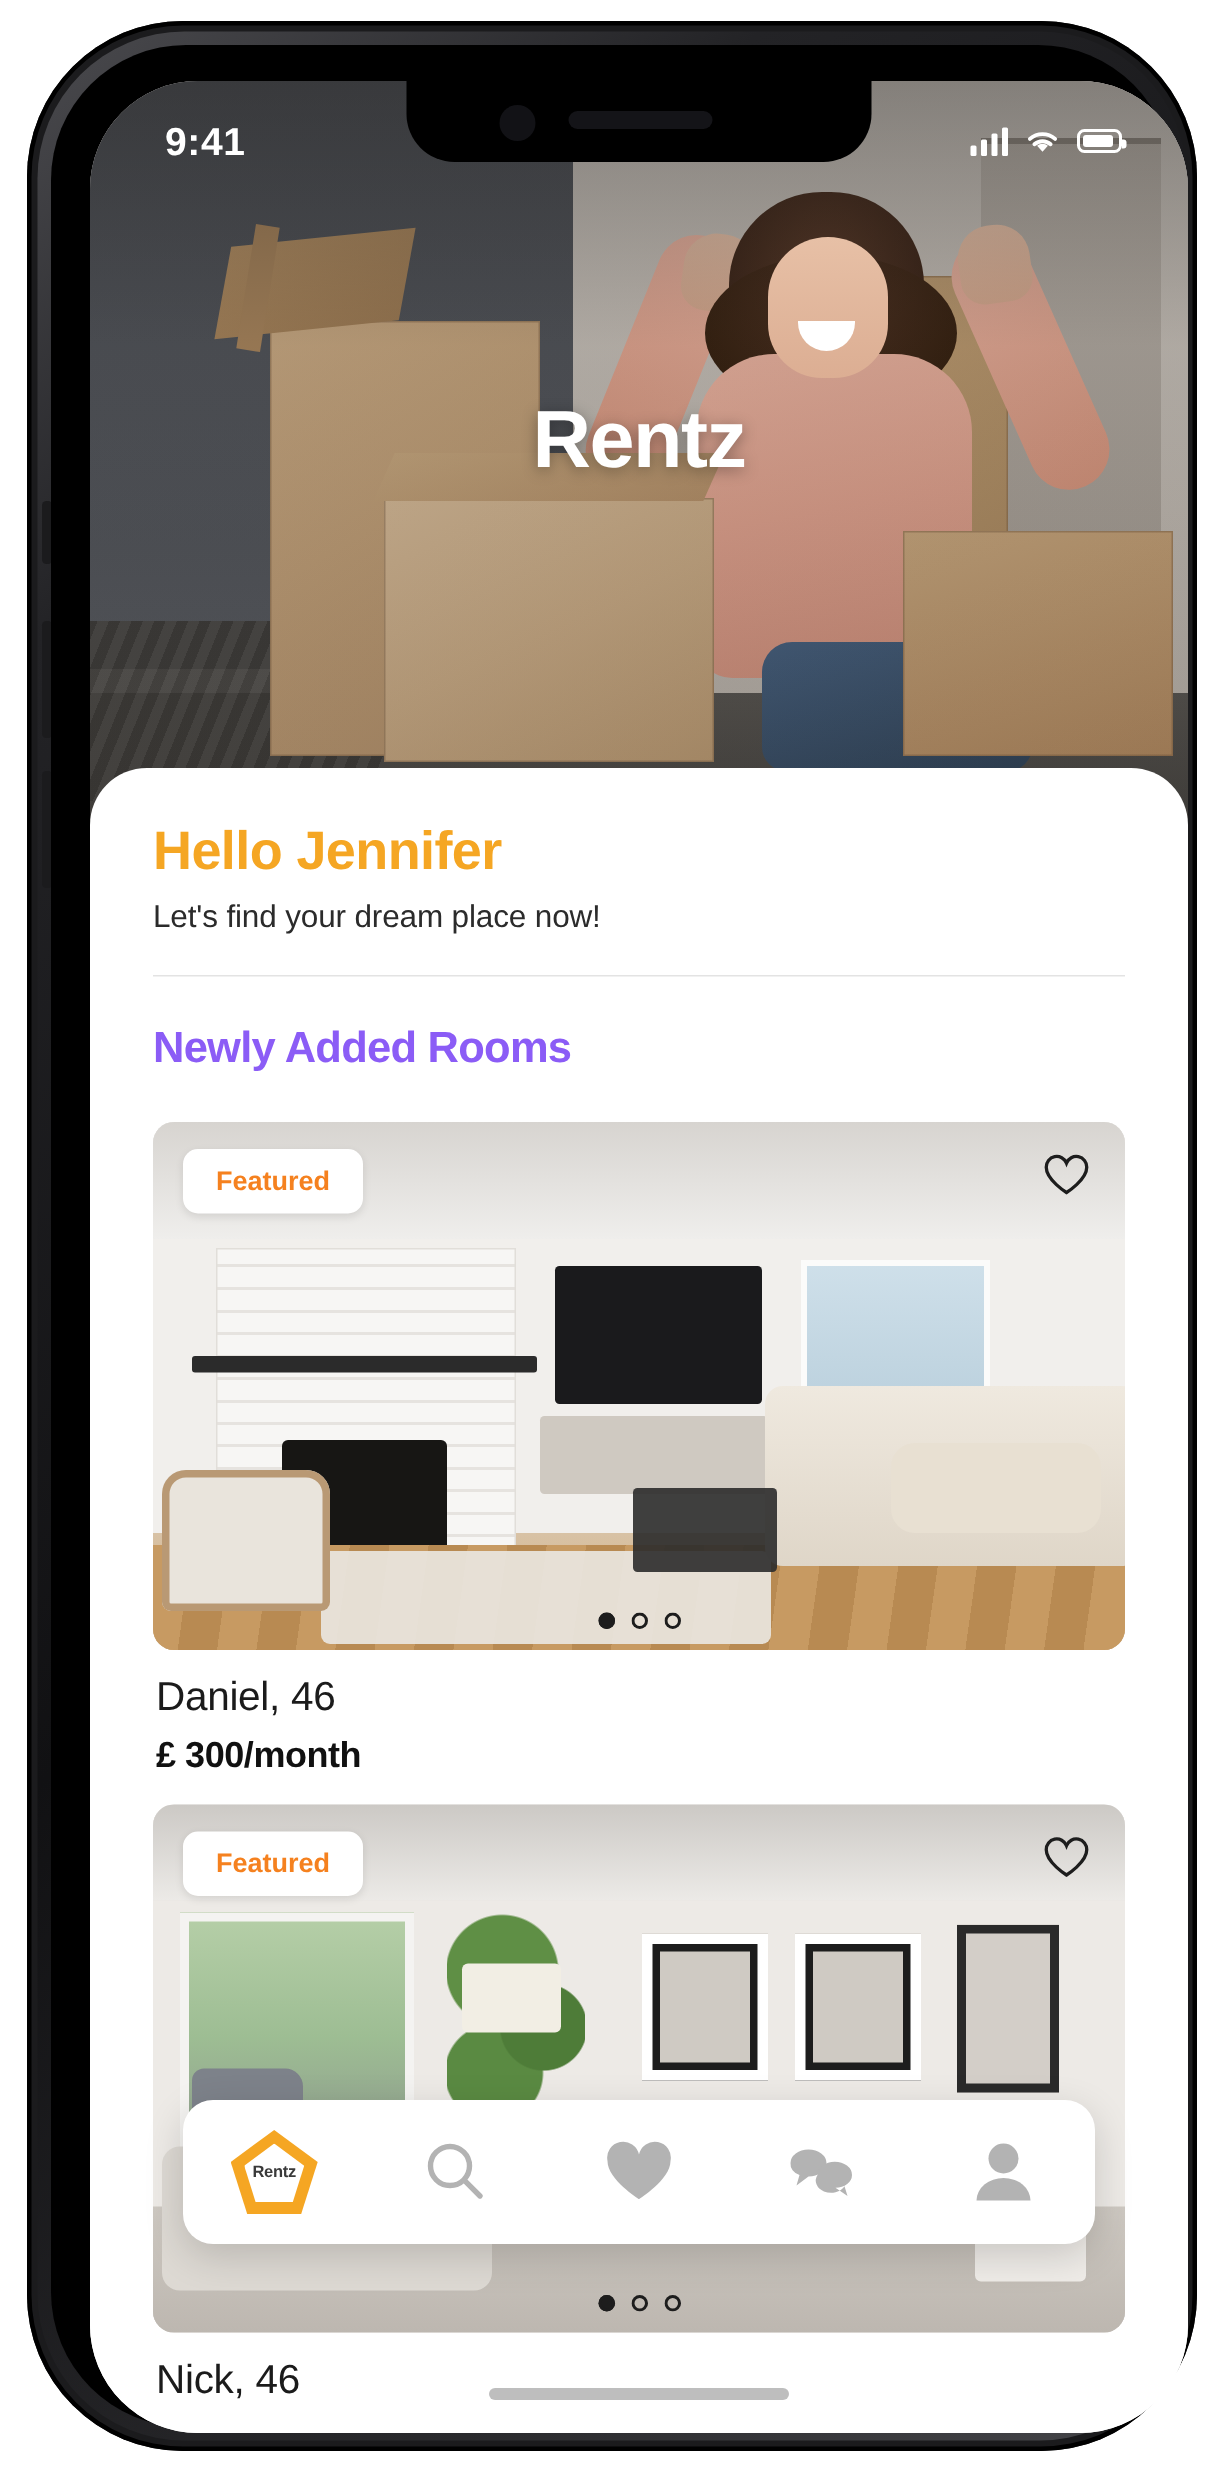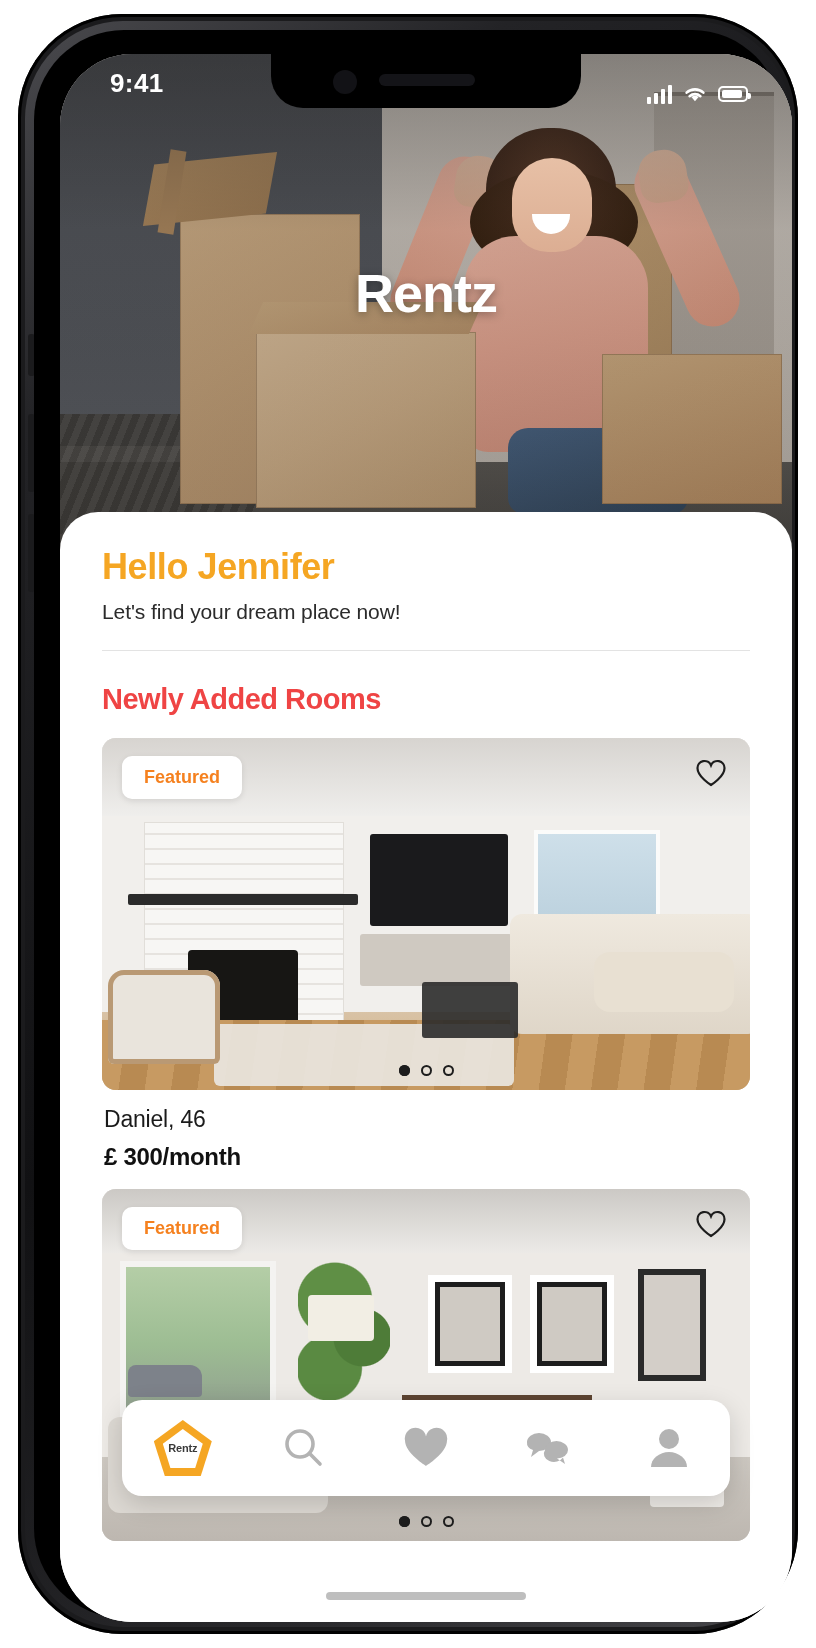--- a/index.html
+++ b/index.html
@@ -192,21 +192,21 @@
     font-size: 54px;
     font-weight: 700;
     letter-spacing: -1px;
     text-shadow: 0 2px 10px rgba(0,0,0,.35);
   }
 
   
   .statusbar {
     position: absolute; left: 0; top: 0; width: 732px; height: 66px;
     z-index: 30;
-    display: flex; justify-content: space-between;
+    display: flex; align-items: center; justify-content: space-between;
     padding: 14px 44px 0 50px;
     color: #ffffff;
   }
   .sb-time { font-size: 26px; font-weight: 600; letter-spacing: .4px; }
   .sb-right { display: flex; align-items: center; gap: 10px; }
   .sb-signal { display: flex; align-items: flex-end; gap: 3px; height: 20px; }
   .sb-signal i { display: block; width: 4px; background: #fff; border-radius: 1px; }
   .sb-signal i:nth-child(1) { height: 7px; }
   .sb-signal i:nth-child(2) { height: 11px; }
   .sb-signal i:nth-child(3) { height: 15px; }
@@ -265,26 +265,26 @@
   .divider {
     margin: 26px 42px 0 42px;
     height: 1px;
     background: #e3e3e3;
   }
 
   .section-title {
     margin: 32px 42px 0 42px;
     font-size: 29px;
     font-weight: 700;
-    color: #ef4444;
+    color: #8b5cf6;
     letter-spacing: -.5px;
   }
 
   
-  .cards { margin-top: 22px; }
+  .cards { margin-top: 32px; }
   .card { padding: 0 42px; margin-bottom: 18px; }
 
   .card-photo {
     position: relative;
     height: 352px;
     border-radius: 14px;
     overflow: hidden;
     background: #d9d6d2;
   }
 
@@ -366,21 +366,21 @@
   .dots {
     position: absolute;
     left: 0; right: 0; bottom: 14px;
     display: flex; justify-content: center; gap: 11px;
     z-index: 5;
   }
   .dot { width: 11px; height: 11px; border-radius: 50%; box-shadow: inset 0 0 0 2px #1d1d1d; }
   .dot.on { background: #1d1d1d; }
 
   .card-meta { padding: 16px 2px 0 2px; }
-  .card-owner { font-size: 23px; color: #1b1b1b; letter-spacing: -.2px; }
+  .card-owner { font-size: 27px; color: #1b1b1b; letter-spacing: -.2px; }
   .card-row {
     margin-top: 10px;
     display: flex; align-items: baseline; justify-content: space-between;
   }
   .card-desc { font-size: 23px; color: #1b1b1b; letter-spacing: -.2px; }
   .card-price { font-size: 24px; font-weight: 700; color: #111111; letter-spacing: -.3px; white-space: nowrap; }
 
   
   .tabbar {
     position: absolute;
@@ -561,20 +561,23 @@
               <svg width="32" height="30" viewBox="0 0 32 30">
                 <path d="M16 27 C16 27 2.5 18.6 2.5 10.2 A7 7 0 0 1 16 7.4 A7 7 0 0 1 29.5 10.2 C29.5 18.6 16 27 16 27 Z" fill="none" stroke="#1d1d1d" stroke-width="2.2"></path>
               </svg>
             </div>
             <div class="dots">
               <span class="dot on"></span>
               <span class="dot"></span>
               <span class="dot"></span>
             </div>
           </div>
+          <div class="card-meta">
+            <div class="card-owner">Nick, 46</div>
+          </div>
         </div>
 
       </div>
     </div>
 
     <div class="tabbar">
       <div class="tab">
         <div class="logo-pent">
           <span class="logo-text">Rentz</span>
         </div>

